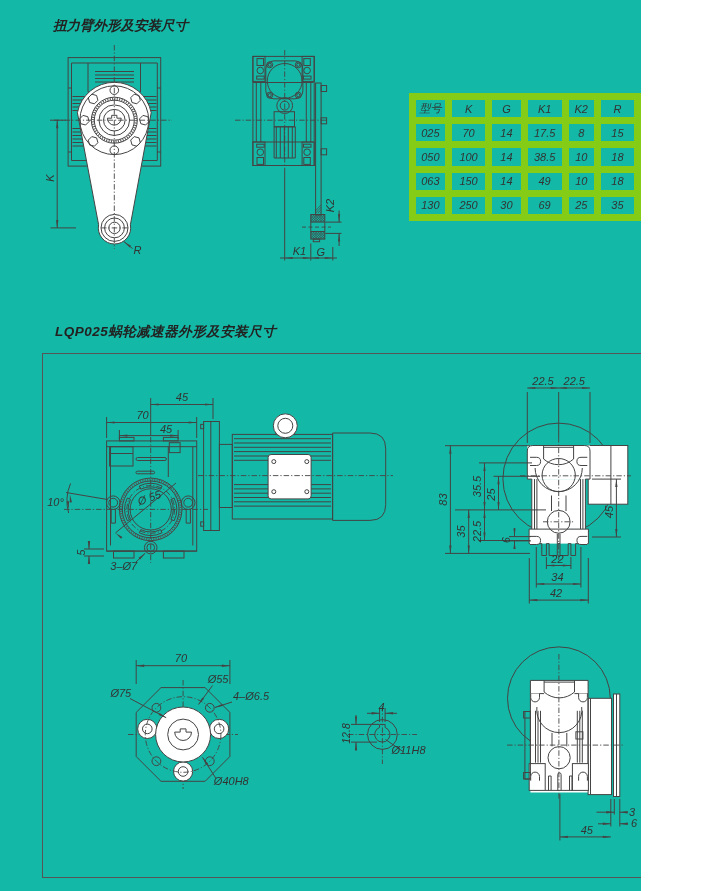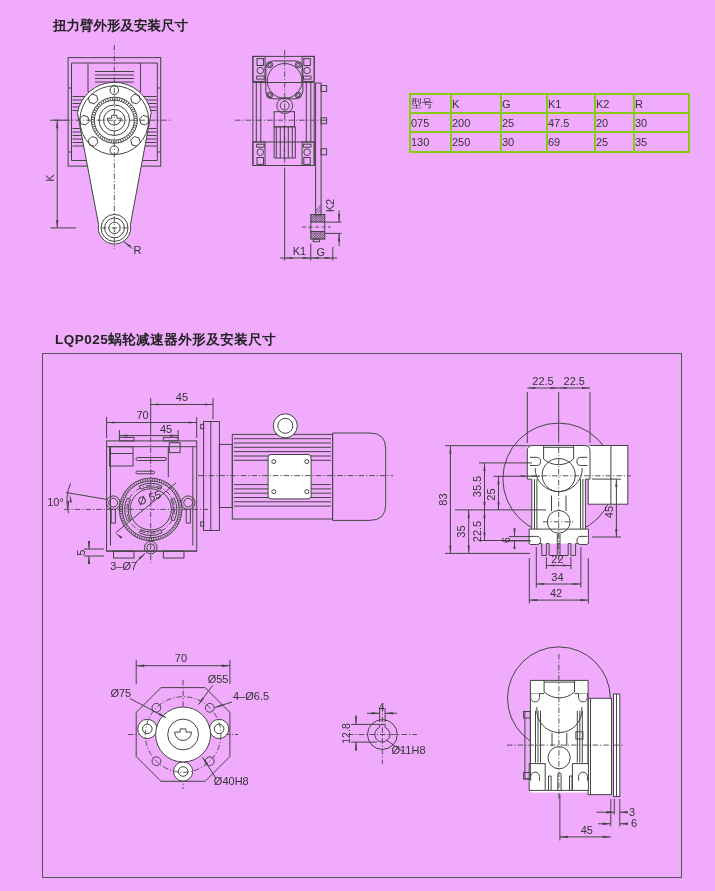--- a/index.html
+++ b/index.html
@@ -1,46 +1,62 @@
 <!DOCTYPE html>
 <html><head>
 <meta charset="utf-8">
 <style>
   html,body{margin:0;padding:0;background:#fff;}
-  #page{position:relative;width:715px;height:891px;background:#f0abfc;overflow:hidden;
-        font-family:"Liberation Sans", sans-serif;color:#333;-webkit-font-smoothing:antialiased;}
+  #page{position:relative;width:641px;height:891px;background:#14b8a6;overflow:hidden;
+        font-family:"Liberation Sans", sans-serif;color:#333;font-style:italic;-webkit-font-smoothing:antialiased;}
   .title{position:absolute;font-weight:bold;font-size:13.5px;color:#222;letter-spacing:0.5px;}
   table.dim{position:absolute;left:409px;top:93px;border-collapse:collapse;}
-  table.dim td{border:2px solid #84cc16;text-align:left;font-size:11px;color:#333;
+  table.dim td{border:7px solid #84cc16;text-align:center;font-size:11px;color:#333;
                padding:0;height:17.2px;}
   svg text{font-family:"Liberation Sans", sans-serif;}
 </style>
 </head>
 <body>
 <div id="page">
   <div class="title" style="left:53px;top:17px;letter-spacing:0;">扭力臂外形及安装尺寸</div>
-  <div class="title" style="left:55px;top:331px;">LQP025蜗轮减速器外形及安装尺寸</div>
+  <div class="title" style="left:55px;top:323px;">LQP025蜗轮减速器外形及安装尺寸</div>
 
   <table class="dim">
     <tbody>
         <tr>
           <td style="width:39px;">型号</td>
           <td style="width:48px;">K</td>
           <td style="width:44px;">G</td>
           <td style="width:46px;">K1</td>
           <td style="width:37px;">K2</td>
           <td style="width:53px;">R</td>
         </tr>
     <tr>
-          <td>075</td>
-          <td>200</td>
-          <td>25</td>
-          <td>47.5</td>
-          <td>20</td>
-          <td>30</td>
+          <td>025</td>
+          <td>70</td>
+          <td>14</td>
+          <td>17.5</td>
+          <td>8</td>
+          <td>15</td>
+        </tr>
+    <tr>
+          <td>050</td>
+          <td>100</td>
+          <td>14</td>
+          <td>38.5</td>
+          <td>10</td>
+          <td>18</td>
+        </tr>
+    <tr>
+          <td>063</td>
+          <td>150</td>
+          <td>14</td>
+          <td>49</td>
+          <td>10</td>
+          <td>18</td>
         </tr>
     <tr>
           <td>130</td>
           <td>250</td>
           <td>30</td>
           <td>69</td>
           <td>25</td>
           <td>35</td>
         </tr>
   </tbody>

